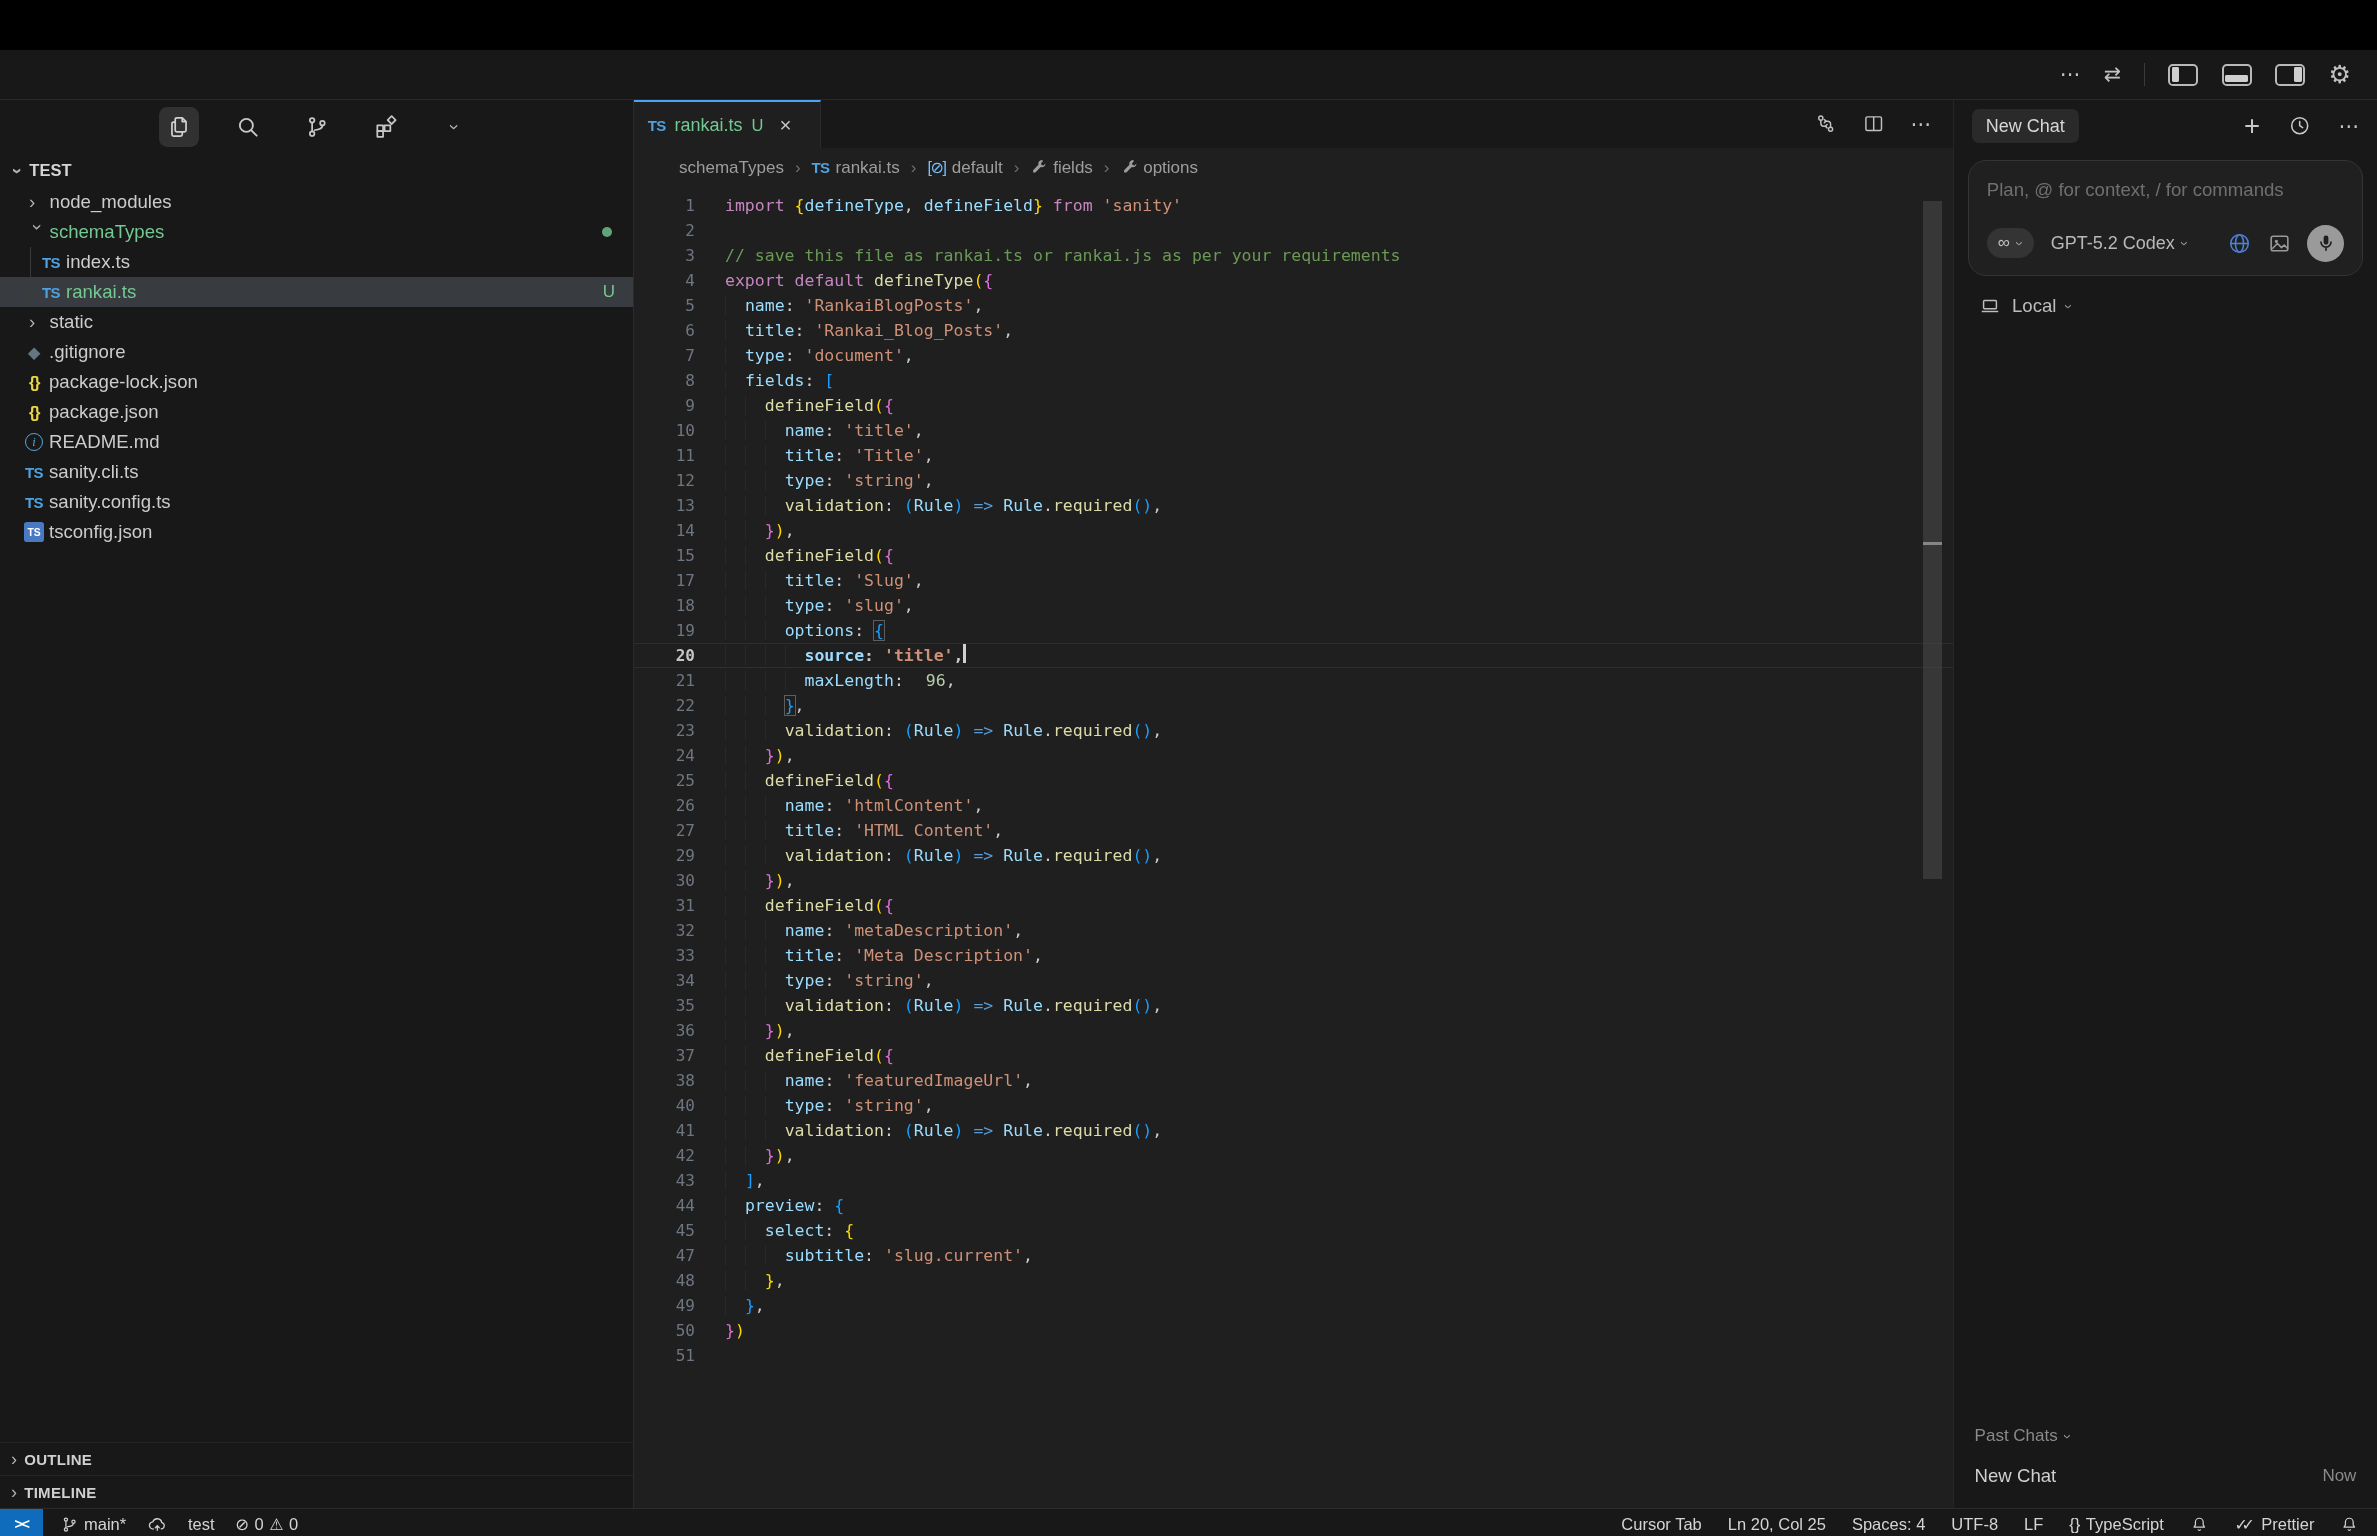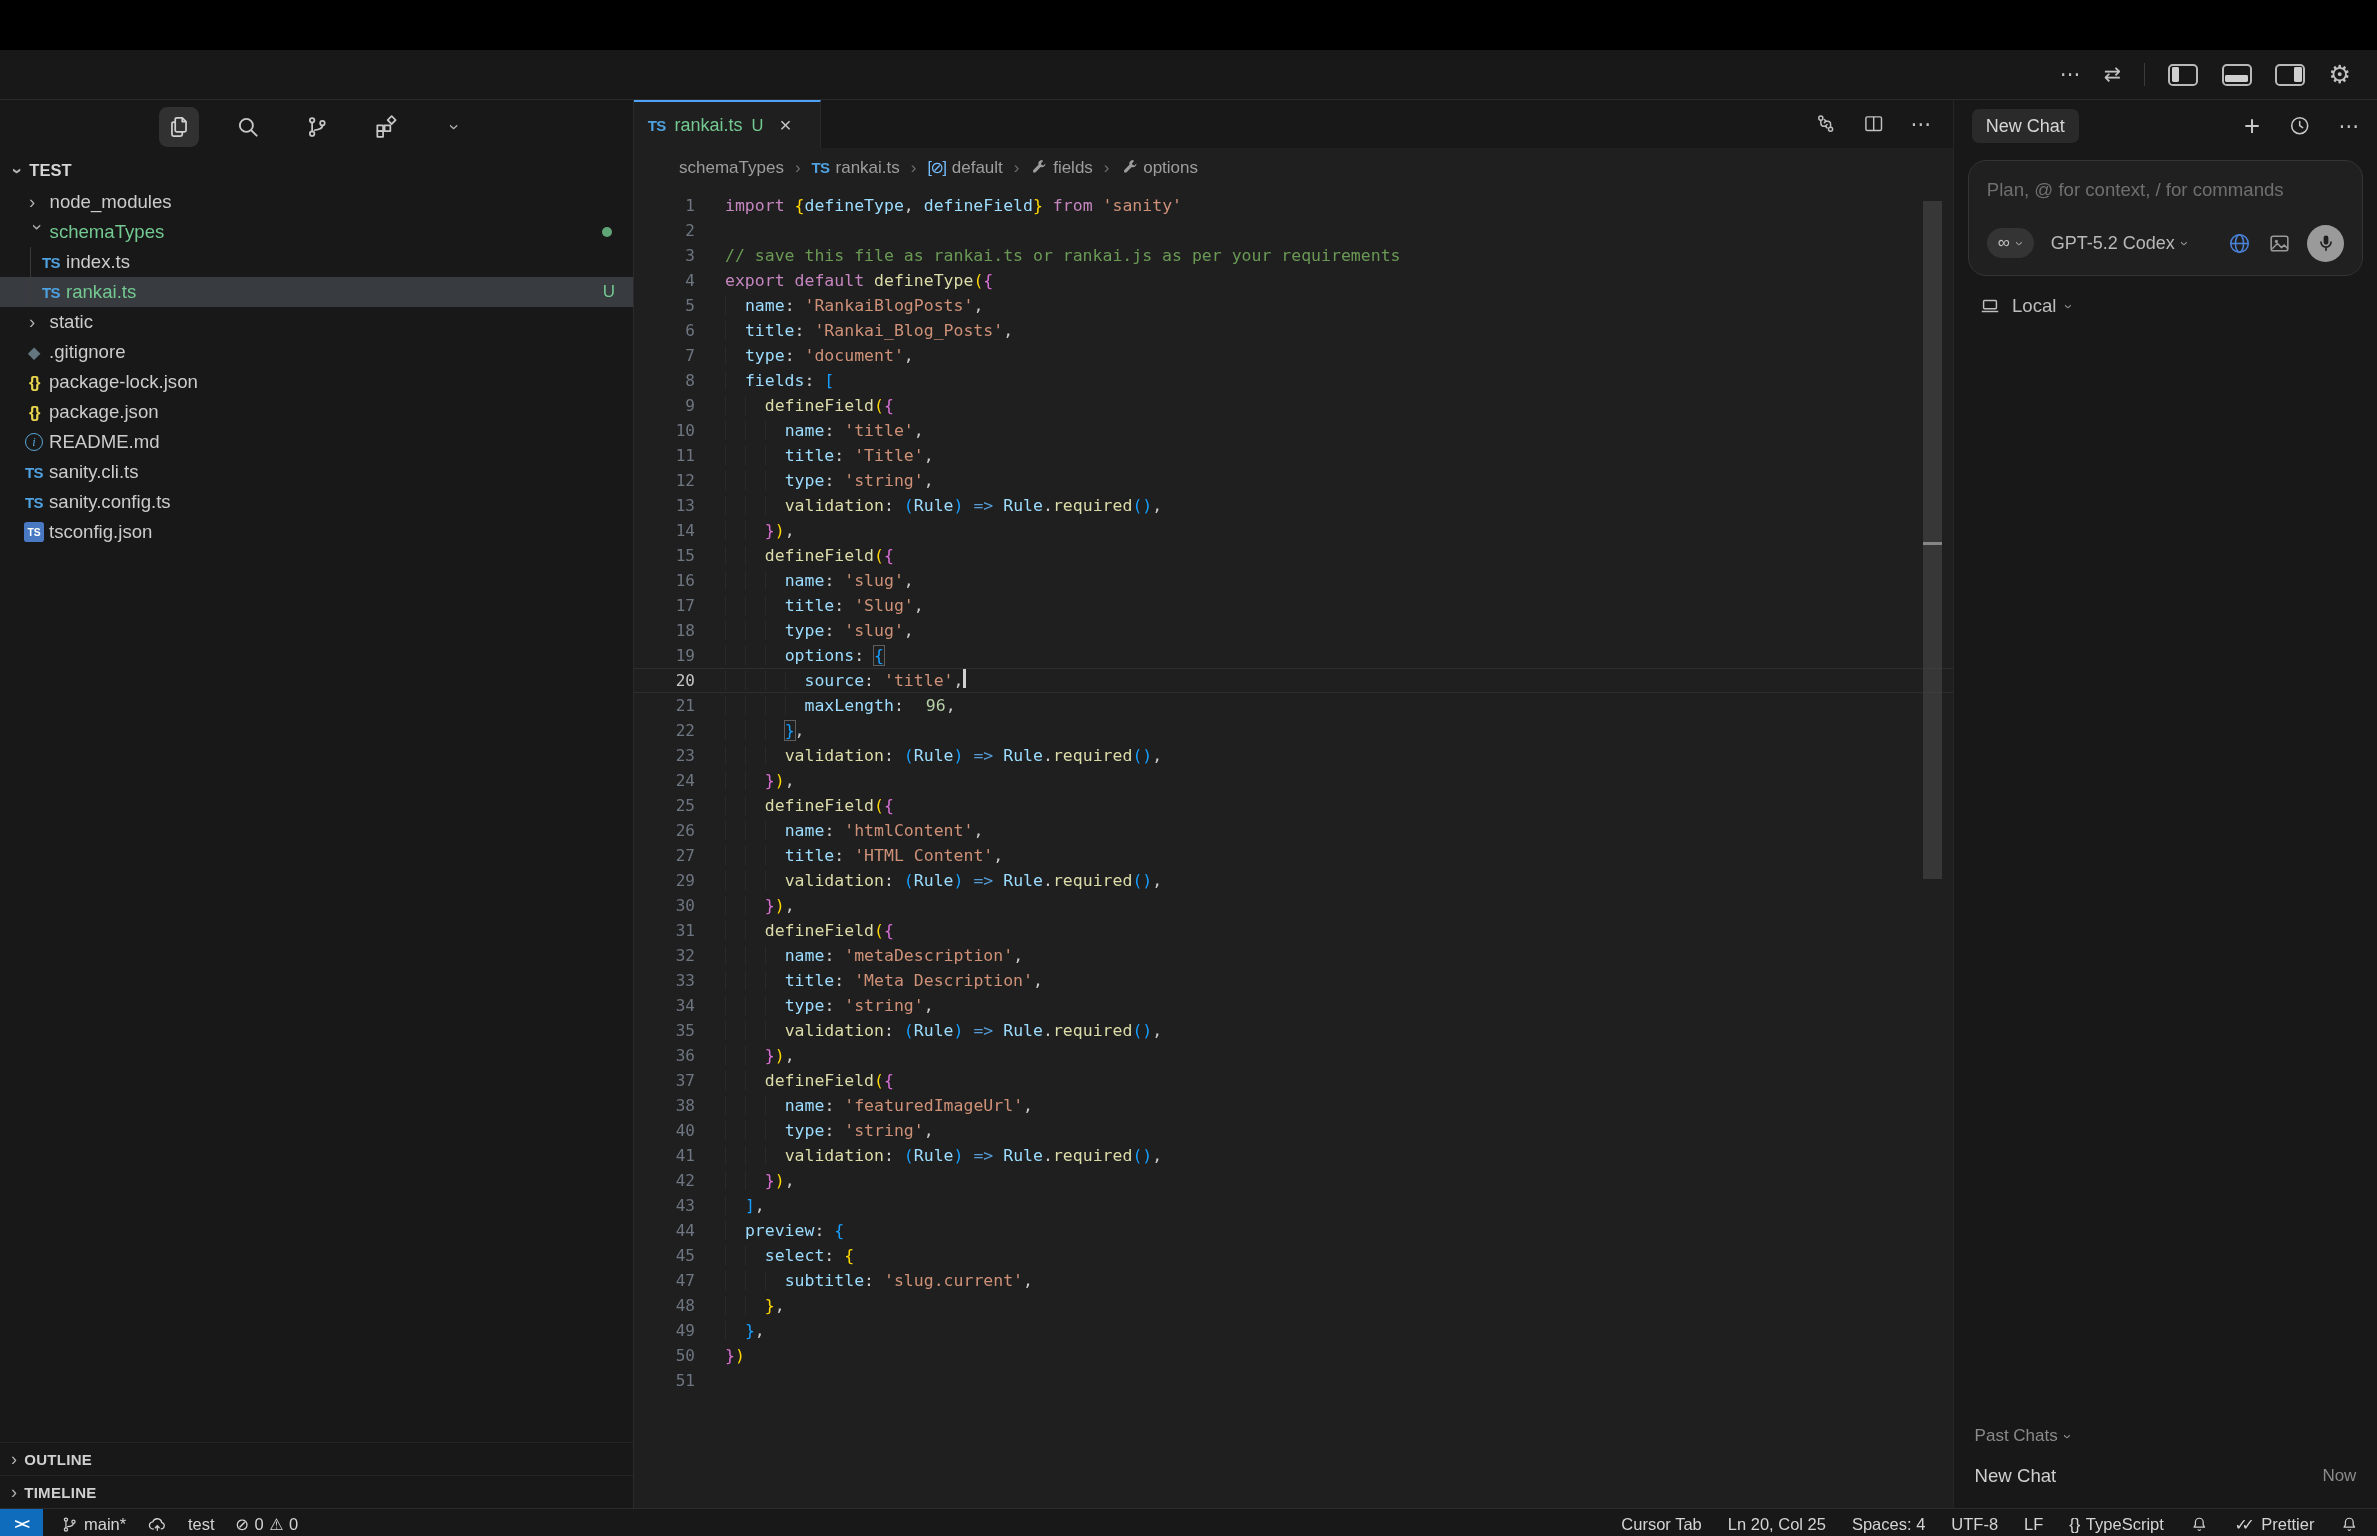--- a/index.html
+++ b/index.html
@@ -64,21 +64,21 @@
   .tab-actions{margin-left:auto;display:flex;align-items:center;gap:25px;padding-right:22px;color:#c0c0c0;}
   .breadcrumbs{height:39px;display:flex;align-items:center;gap:11px;padding-left:45px;font-size:17px;
                color:#9d9d9d;background:#1f1f1f;flex:none;}
   .crumb{display:flex;align-items:center;gap:6.2px;}
   .crumb-sep{color:#6f6f6f;font-size:17px;}
   .sym-ic{color:#75BEFF;font-size:16px;letter-spacing:-1.4px;}
   .code{flex:1;padding-top:5.5px;font-family:"DejaVu Sans Mono",monospace;font-size:16.5px;overflow:hidden;}
   .cl{display:flex;height:25px;line-height:25px;}
   .ln{flex:none;width:61px;text-align:right;padding-right:30px;color:#6e7681;font-size:16px;}
   .ct{white-space:pre;flex:1;color:#d4d4d4;}
-  .cur{box-shadow:inset 0 0.7px 0 #343434, inset 0 -0.7px 0 #343434;}
+  .cur{box-shadow:inset 0 0.7px 0 #343434, inset 0 -0.7px 0 #343434;font-weight:bold;}
   .cur .ln{color:#c6c6c6;}
   .cursor{display:inline-block;width:2.1px;height:19px;background:#d0d0d0;vertical-align:-2.8px;}
   .ig{box-shadow:inset 0.7px 0 0 #2e2e2e;}
   .bm{outline:0.7px solid #5e5e5e;outline-offset:-0.7px;}
   .tk-kw{color:var(--kw);} .tk-id{color:var(--prop);} .tk-fn{color:var(--fn);}
   .tk-str{color:var(--str);} .tk-cmt{color:var(--cmt);} .tk-num{color:var(--num);margin-left:12px;}
   .tk-op{color:#569CD6;} .tk-pun{color:#cccccc;}
   .sb-track{position:absolute;right:11px;top:101px;width:19px;height:1300px;}
   .sb-handle{position:absolute;top:0;width:19px;height:678px;background:#4a4a4a;opacity:.55;}
   .sb-marker{position:absolute;top:341px;width:19px;height:3.4px;background:#9a9a9a;opacity:.8;}
@@ -375,24 +375,20 @@
           </div>
           <div class="cl">
             <span class="ln">14</span>
             <span class="ct"><span class="ig">  </span><span class="ig">  </span><span style="color:#DA70D6">}</span><span style="color:#FFD700">)</span><span class="tk-pun">,</span></span>
           </div>
           <div class="cl">
             <span class="ln">15</span>
             <span class="ct"><span class="ig">  </span><span class="ig">  </span><span class="tk-fn">defineField</span><span style="color:#FFD700">(</span><span style="color:#DA70D6">{</span></span>
           </div>
           <div class="cl">
-            <span class="ln">16</span>
-            <span class="ct"><span class="ig">  </span><span class="ig">  </span><span class="ig">  </span><span class="tk-id">name</span><span class="tk-pun">:</span> <span class="tk-str">'slug'</span><span class="tk-pun">,</span></span>
-          </div>
-          <div class="cl">
             <span class="ln">17</span>
             <span class="ct"><span class="ig">  </span><span class="ig">  </span><span class="ig">  </span><span class="tk-id">title</span><span class="tk-pun">:</span> <span class="tk-str">'Slug'</span><span class="tk-pun">,</span></span>
           </div>
           <div class="cl">
             <span class="ln">18</span>
             <span class="ct"><span class="ig">  </span><span class="ig">  </span><span class="ig">  </span><span class="tk-id">type</span><span class="tk-pun">:</span> <span class="tk-str">'slug'</span><span class="tk-pun">,</span></span>
           </div>
           <div class="cl">
             <span class="ln">19</span>
             <span class="ct"><span class="ig">  </span><span class="ig">  </span><span class="ig">  </span><span class="tk-id">options</span><span class="tk-pun">:</span> <span style="color:#179FFF" class="bm">{</span></span>

